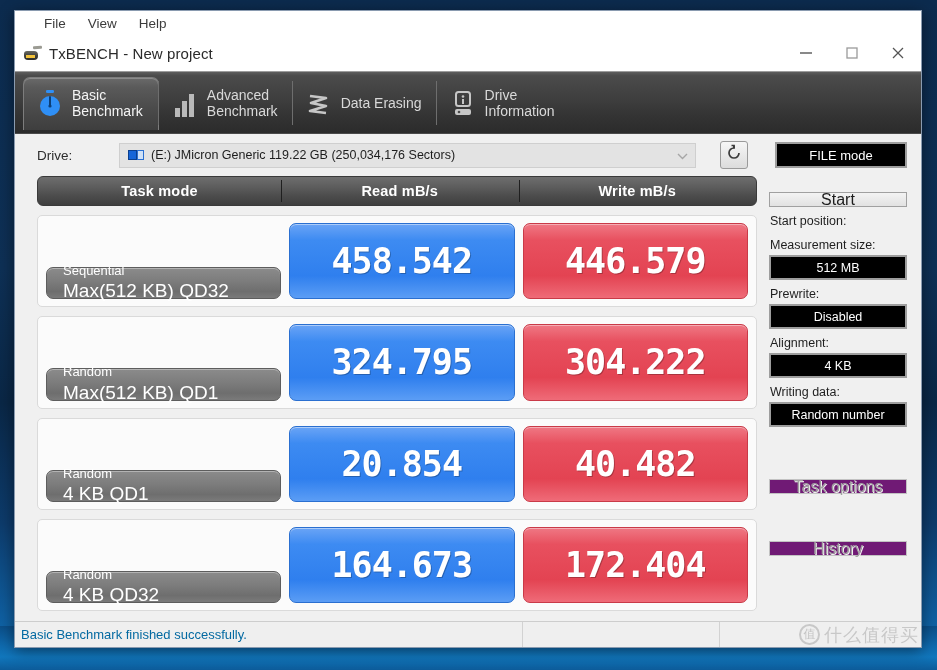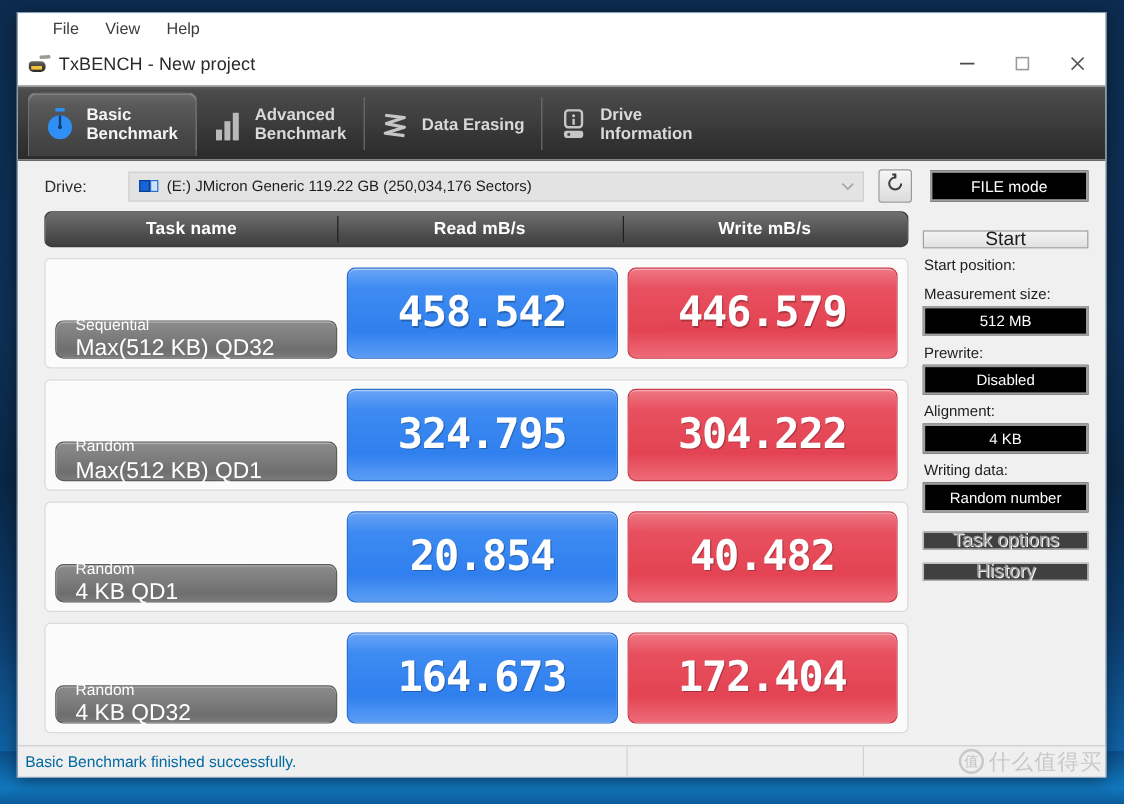--- a/index.html
+++ b/index.html
@@ -91,21 +91,20 @@
   }
 
   
   #tabstrip {
     flex: none; height: 62px;
     background: linear-gradient(to bottom, #5e5e5e 0%, #4b4b4b 6%, #3d3d3d 48%, #343434 70%, #2b2b2b 100%);
     border-top: 1px solid #9c9c9c;
     display: flex; align-items: stretch;
     padding: 5px 0 0 8px;
     position: relative;
-    font-weight: bold;
   }
   .tab {
     display: flex; align-items: center;
     gap: 9px;
     padding: 0 15px 0 13px;
     position: relative;
     height: 53px;
   }
   .tab.active {
     background: linear-gradient(to bottom, #6a6a6a 0%, #5a5a5a 18%, #4a4a4a 60%, #3e3e3e 100%);
@@ -136,21 +135,21 @@
     position: relative;
     border-top: 1px solid #4a4a4a;
   }
 
   
   #driverow {
     flex: none;
     height: 42px;
     display: flex; align-items: center;
     padding: 0 14px 0 22px;
-    gap: 4px;
+    gap: 16px;
   }
   #drive-label {
     font-size: 13.5px; color: #2d2d2d;
     width: 66px; flex: none;
   }
   #drive-combo {
     flex: 1 1 auto;
     height: 25px;
     background: #e3e3e3;
     border: 1px solid #cfcfcf;
@@ -305,24 +304,25 @@
     display: flex; align-items: center; justify-content: center;
   }
   #sidebar .s-btn {
     height: 15px;
     background: linear-gradient(to bottom, #f3f3f3, #e2e2e2);
     border: 1px solid #a0a0a0;
     color: #1c1c1c; font-size: 16px;
     display: flex; align-items: center; justify-content: center;
   }
   #sidebar .s-btn.disabled {
-    background: #404040;
+    background: #701a75;
     border: 1px solid #c2c2c2;
     color: #a2a2a2;
     text-shadow: 1px 1px 0 #f2f2f2;
+    margin-top: 36px;
   }
   #start-wrap { margin-top: 16px; }
   #task-opt-wrap { margin-top: 16px; }
   #history-wrap { margin-top: 11px; }
 
   
   #statusbar {
     flex: none; height: 26px;
     background: #efefef;
     border-top: 1px solid #cdcdcd;
@@ -479,21 +479,21 @@
       </div>
 
       <div id="mode-btn">FILE mode</div>
     </div>
 
     <div id="main">
 
       <div id="results">
 
         <div id="table-head">
-          <div class="th c1">Task name</div>
+          <div class="th c1">Task mode</div>
           <div class="th c2">Read mB/s</div>
           <div class="th c3">Write mB/s</div>
         </div>
 
         <div class="row">
           <div class="cell-task">
             <span class="t1">Sequential</span>
             <span class="t2">Max(512 KB) QD32</span>
           </div>
           <div class="cell-val read">458.542</div>

